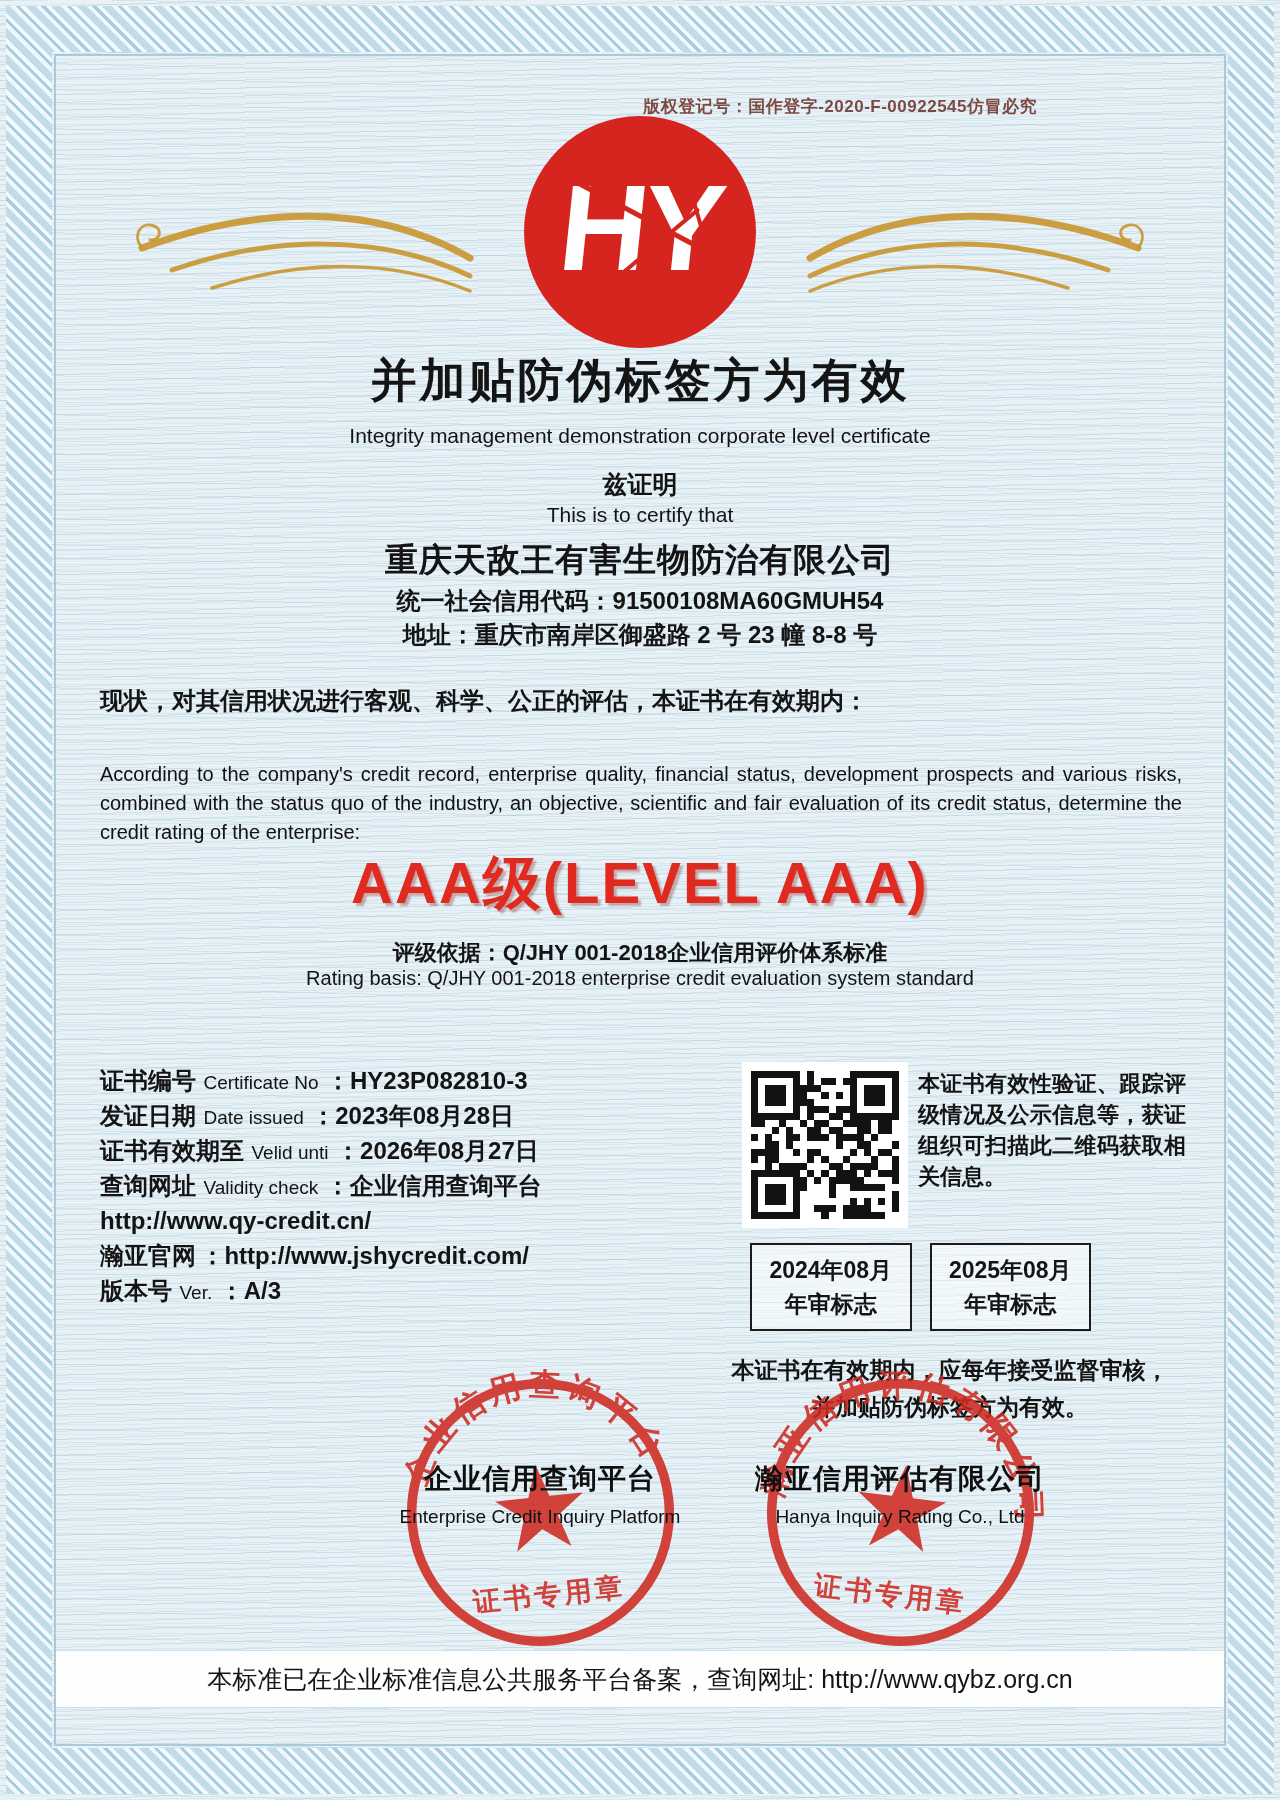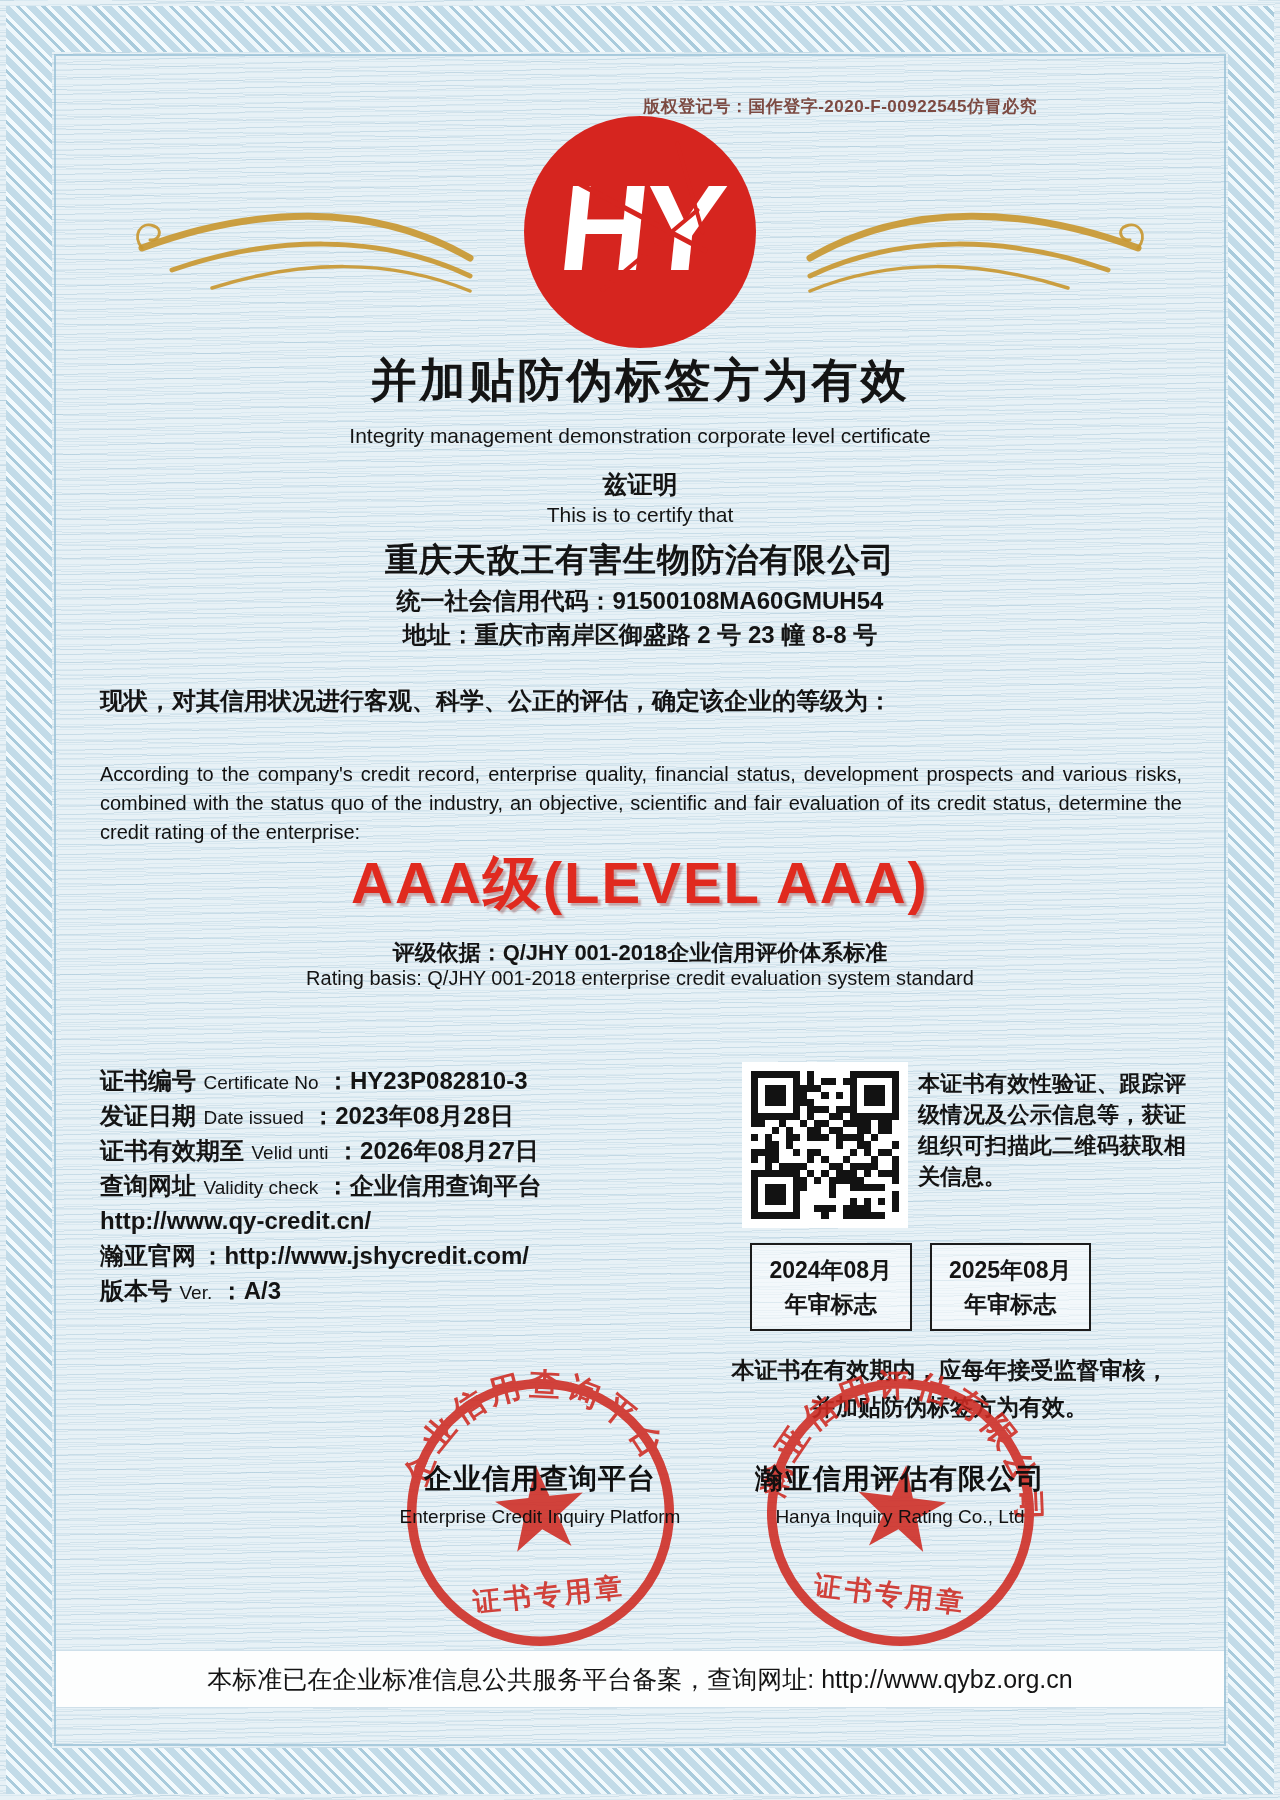--- a/index.html
+++ b/index.html
@@ -141,21 +141,21 @@
 
   <div class="center-text title-zh">并加贴防伪标签方为有效</div>
   <div class="center-text title-en">Integrity management demonstration corporate level certificate</div>
   <div class="center-text certify-zh">兹证明</div>
   <div class="center-text certify-en">This is to certify that</div>
   <div class="center-text company-name">重庆天敌王有害生物防治有限公司</div>
   <div class="center-text credit-code">统一社会信用代码：91500108MA60GMUH54</div>
   <div class="center-text address">地址：重庆市南岸区御盛路 2 号 23 幢 8-8 号</div>
 
   <div class="eval-zh">
-    <div>现状，对其信用状况进行客观、科学、公正的评估，确定该企业的等级为：</div>
+    <div>现状，对其信用状况进行客观、科学、公正的评估，本证书在有效期内：</div>
   </div>
   <div class="eval-en">According to the company's credit record, enterprise quality, financial status, development prospects and various risks, combined with the status quo of the industry, an objective, scientific and fair evaluation of its credit status, determine the credit rating of the enterprise:</div>
 
   <div class="center-text rating-level">AAA级(LEVEL AAA)</div>
   <div class="center-text basis-zh">评级依据：Q/JHY 001-2018企业信用评价体系标准</div>
   <div class="center-text basis-en">Rating basis: Q/JHY 001-2018 enterprise credit evaluation system standard</div>
 
   <div class="details">
     <div class="detail-row">
       <span class="d-zh">证书编号</span>

